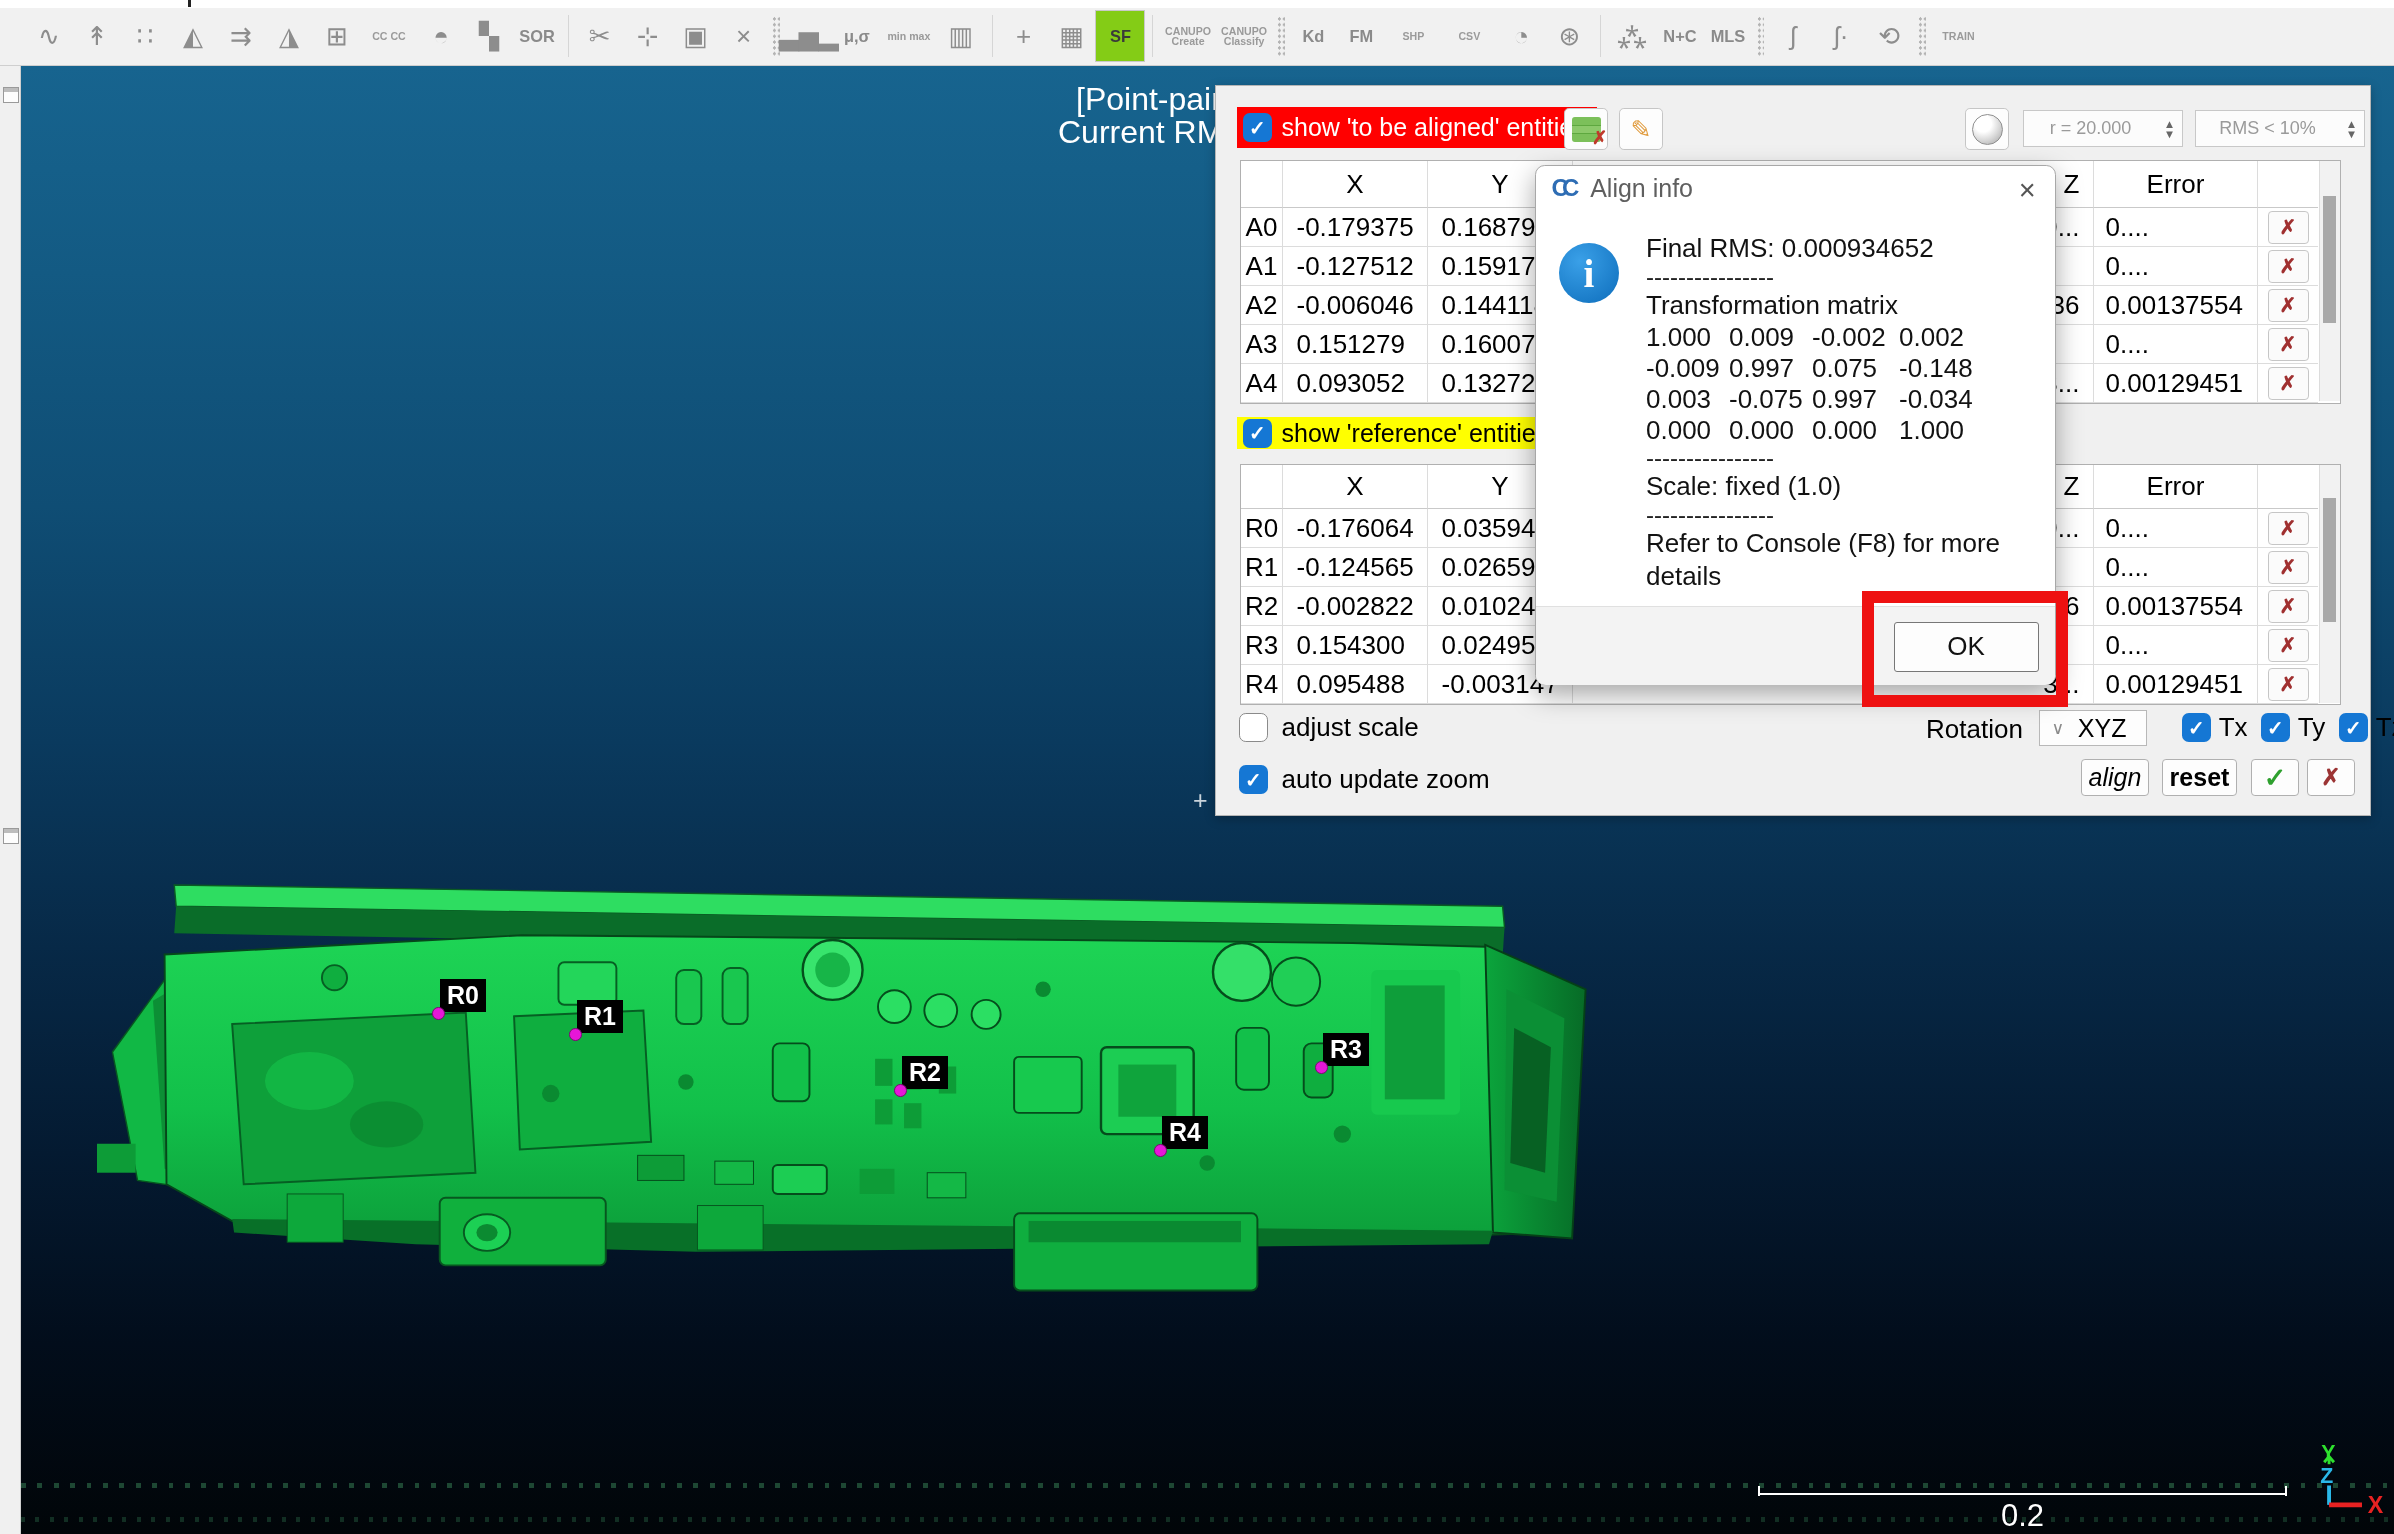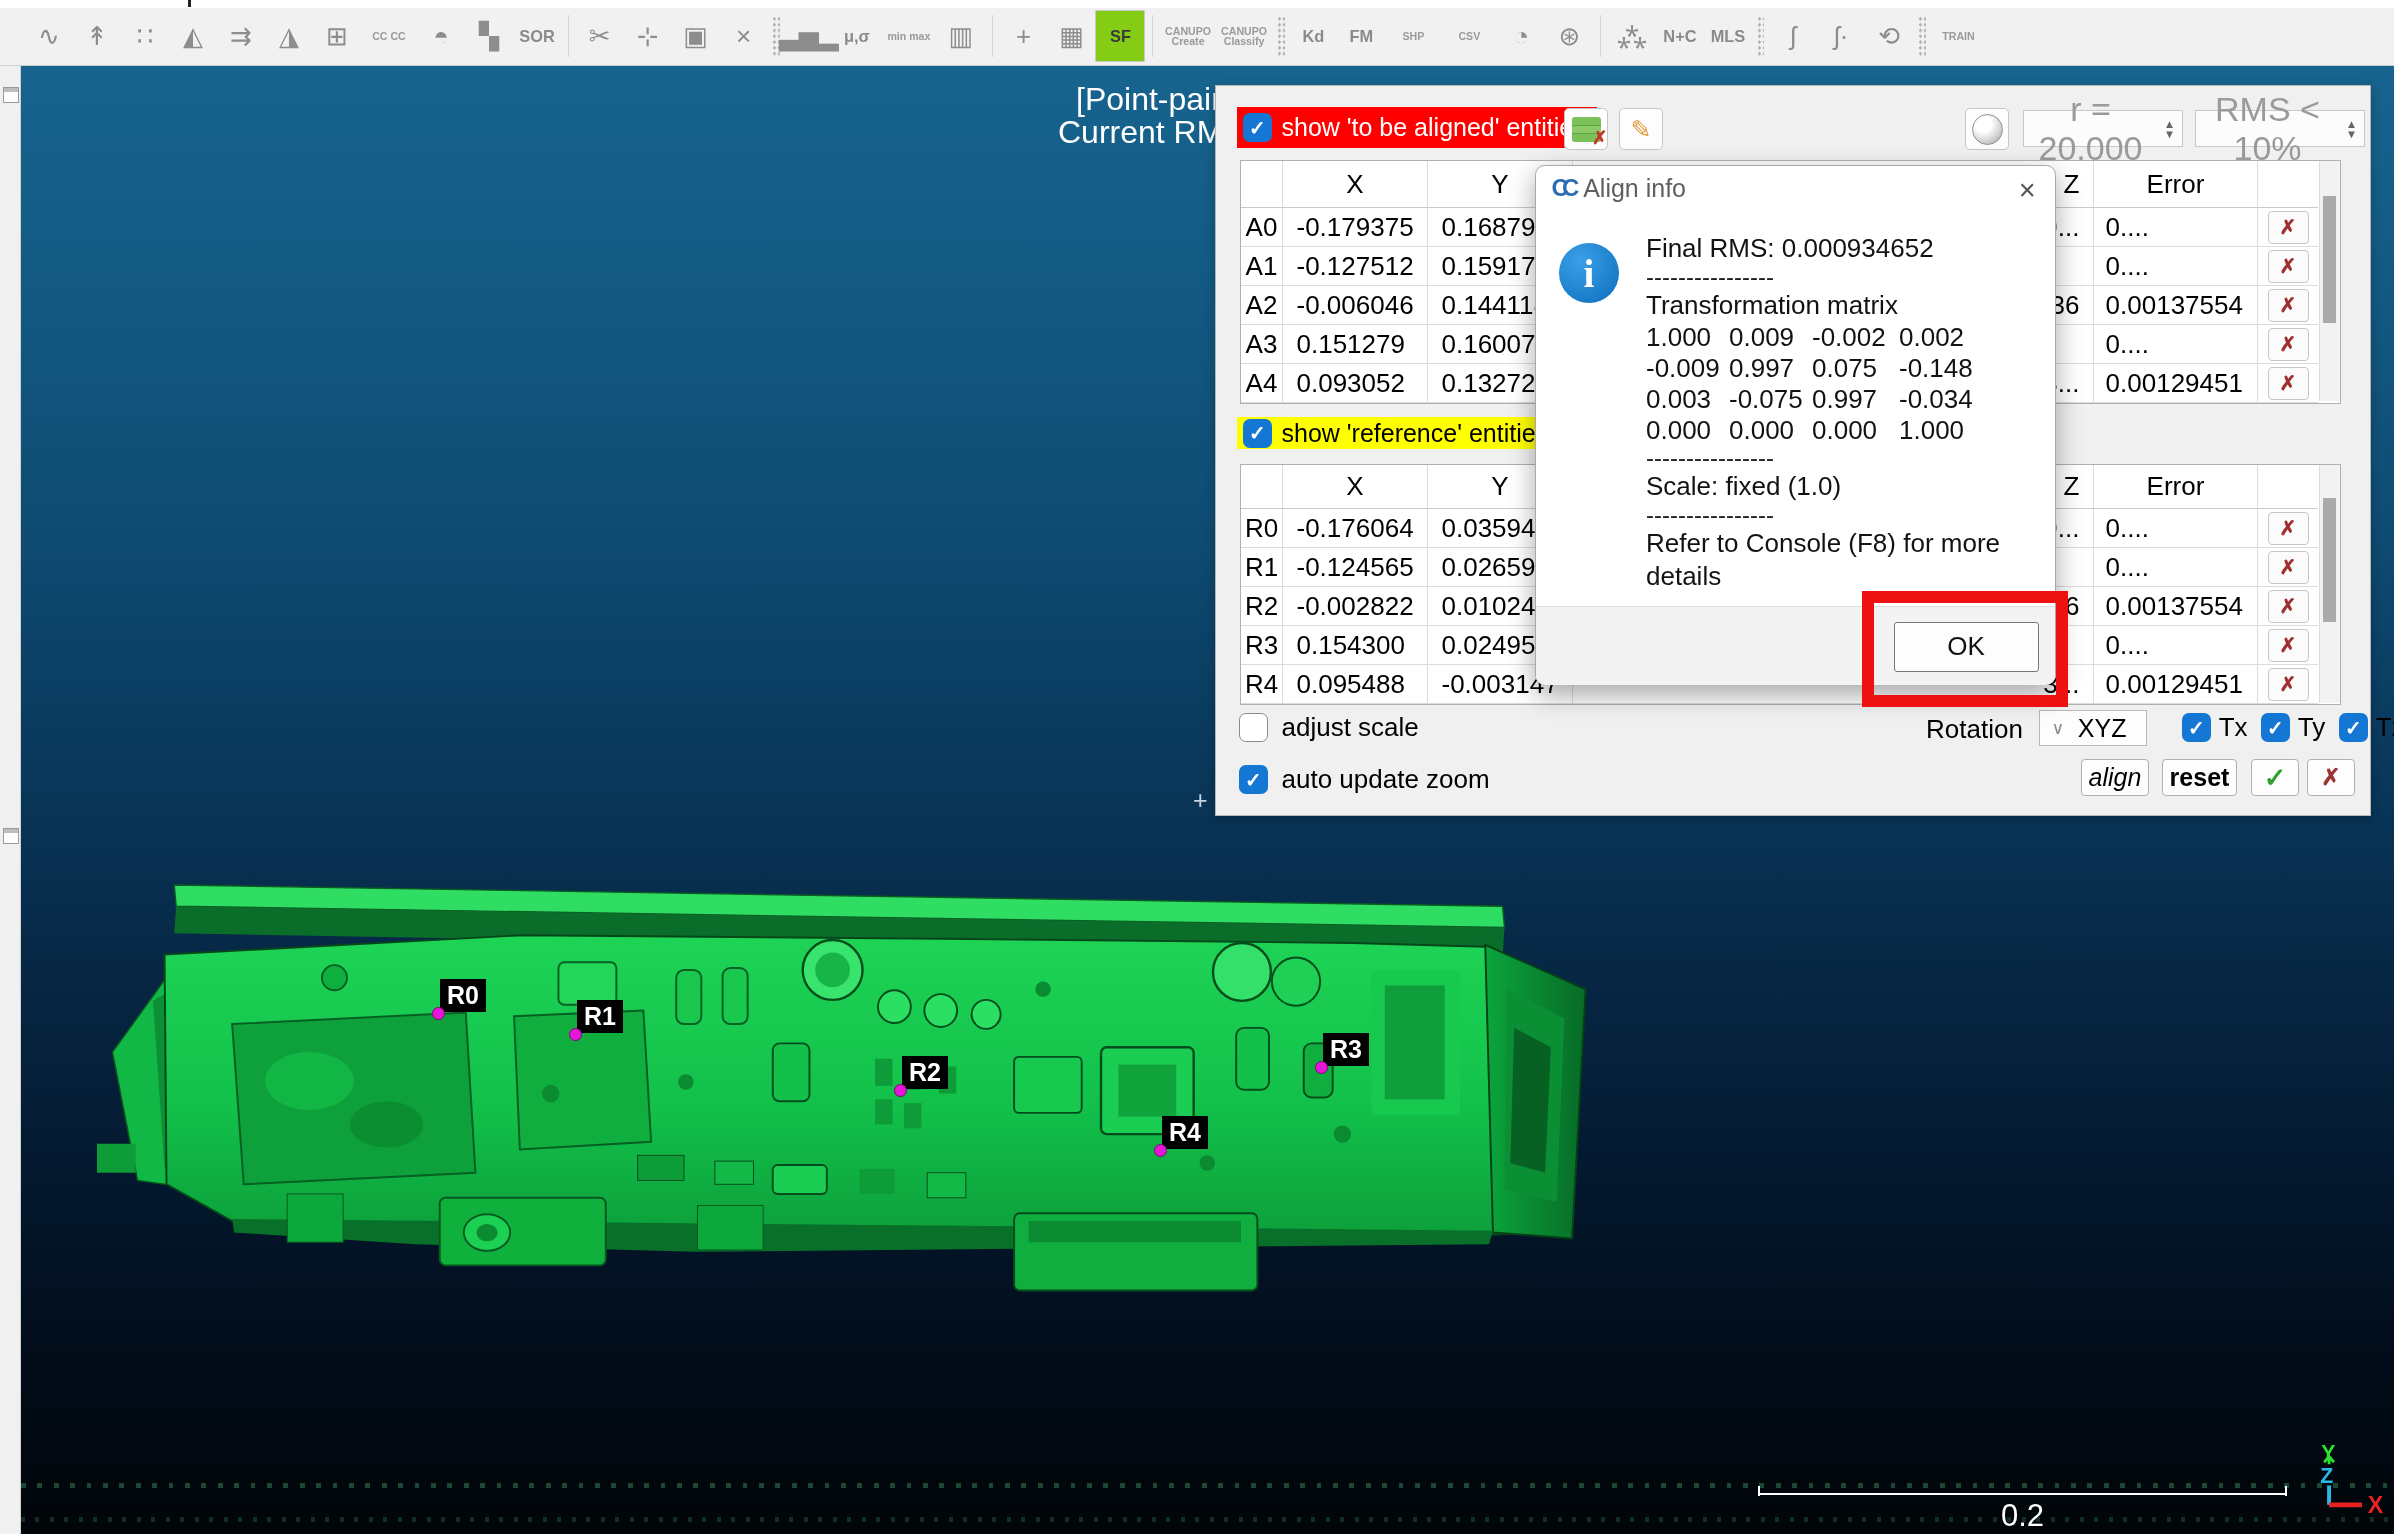--- a/index.html
+++ b/index.html
@@ -52,21 +52,21 @@
   .btn-sq{position:absolute;width:42px;height:40px;background:#fdfdfd;border:1px solid #c6c6c6;
           border-radius:4.8px;display:flex;align-items:center;justify-content:center;font-size:23px;}
   .icon-layers{width:29px;height:25px;position:relative;background:linear-gradient(180deg,#7cc05a 0 32%,#5ea83f 32% 36%,#8cc96a 36% 64%,#5ea83f 64% 68%,#7cc05a 68% 100%);border-radius:2.9px;}
   .icon-layers:after{content:"✗";position:absolute;right:-6.8px;bottom:-7.7px;color:#c0392b;font-size:18.3px;font-weight:bold;}
   .icon-pencil{display:inline-block;transform:rotate(0deg);font-size:25px;color:#e09b3d;}
   .icon-sphere{width:29px;height:29px;border-radius:50%;
                background:radial-gradient(circle at 35% 30%,#ffffff 0 30%,#d8d8d8 60%,#9f9f9f 100%);
                border:1px solid #8f8f8f;}
   .spin{position:absolute;height:37px;background:#fcfcfc;border:1px solid #c8c8c8;display:flex;
         align-items:center;box-sizing:border-box;}
-  .spin .sp-txt{flex:1;text-align:center;color:#9a9a9a;font-size:34px;}
+  .spin .sp-txt{flex:1;text-align:center;color:#9a9a9a;font-size:18px;}
   .spin .sp-arrows{width:25px;display:flex;flex-direction:column;align-items:center;color:#666;
                    font-size:11.6px;line-height:9.7px;}
   
   .tbl{position:absolute;display:flex;background:#fff;border:1px solid #b0b0b0;box-sizing:content-box;}
   .tgrid{width:1078px;}
   .trow{display:grid;grid-template-columns:42px 145px 145px 521px 164px 60px;height:39px;}
   .trow.hdr1{height:47px;}
   .trow.hdr2{height:44px;}
   .trow > div{border-right:1px solid #dcdcdc;border-bottom:1px solid #dcdcdc;display:flex;
               align-items:center;font-size:26px;color:#000;overflow:hidden;box-sizing:border-box;}
@@ -89,21 +89,21 @@
   .dd .chev{color:#8a8a8a;font-size:17.4px;margin:0 13.5px 0 11.6px;}
   .btn{position:absolute;height:37px;background:#fdfdfd;border:1px solid #b0b0b0;border-radius:3.9px;
        display:flex;align-items:center;justify-content:center;font-size:25px;color:#000;box-sizing:border-box;}
   .glyph-green{color:#2ea02e;font-size:27px;font-weight:bold;}
   .glyph-red{color:#9c3434;font-size:23px;font-weight:bold;}
   
   .dialog{position:absolute;left:1535px;top:165px;width:519px;height:518px;background:#fff;
           border:1px solid #a8a8a8;border-radius:9.7px;box-shadow:0 9.7px 27px rgba(0,0,0,.35);z-index:8;}
   .dlg-title{position:absolute;left:0;top:0;width:100%;height:44px;display:flex;align-items:center;
              padding-left:15.4px;box-sizing:border-box;color:#5f5f5f;font-size:25px;}
-  .cc-logo{font-weight:bold;font-size:24px;color:#2e6db4;margin-right:3px;letter-spacing:-6.8px;padding-right:7.7px;}
+  .cc-logo{font-weight:bold;font-size:24px;color:#2e6db4;margin-right:10px;letter-spacing:-6.8px;padding-right:7.7px;}
   .dlg-close{position:absolute;right:19.3px;top:7.7px;font-size:29px;color:#555;}
   .info-circle{position:absolute;left:23px;top:77px;width:60px;height:60px;border-radius:50%;
                background:radial-gradient(circle at 35% 30%,#3aa0e8,#0d6dbb);display:flex;align-items:center;
                justify-content:center;color:#fff;font-size:39px;font-weight:bold;font-family:"Liberation Serif",serif;}
   .dlg-body{position:absolute;left:110px;top:66px;width:386px;font-size:26px;color:#121212;}
   .dlg-body .ln{line-height:33px;}
   .dlg-body .dash{line-height:24px;font-size:24px;color:#222;}
   .mx-row{display:grid;grid-template-columns:83px 83px 87px 83px;line-height:31px;}
   .dlg-footer{position:absolute;left:0;top:440px;width:100%;height:78px;background:#f3f3f3;
               border-top:1px solid #e0e0e0;border-radius:0 0 9.7px 9.7px;}

